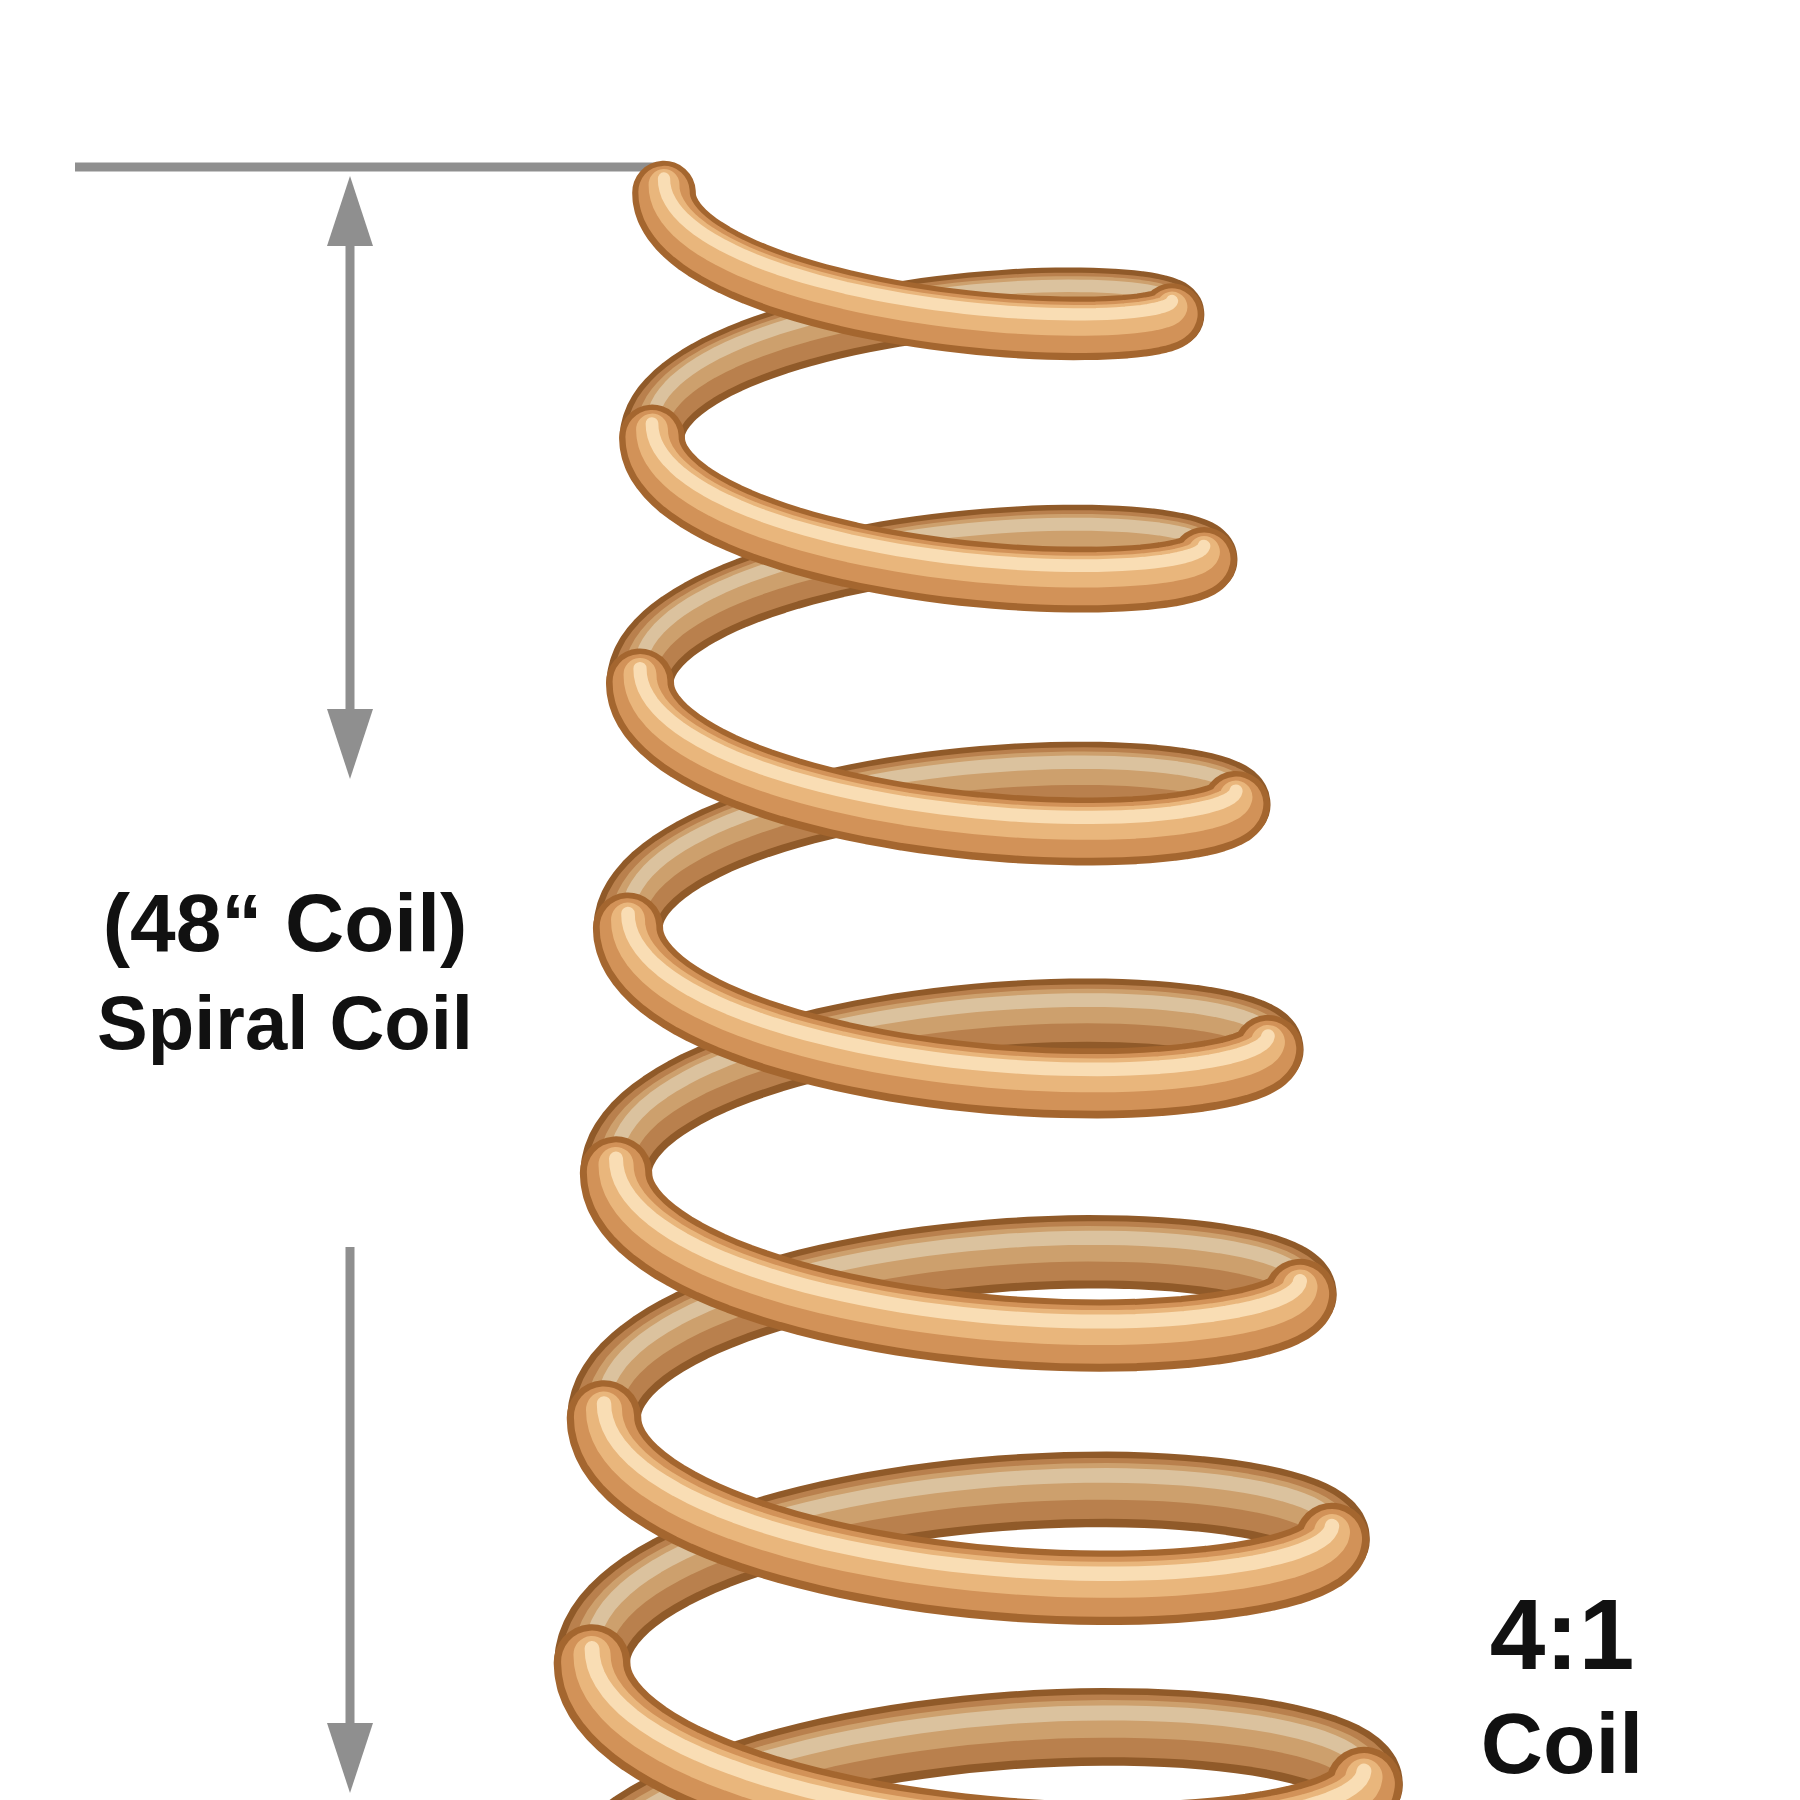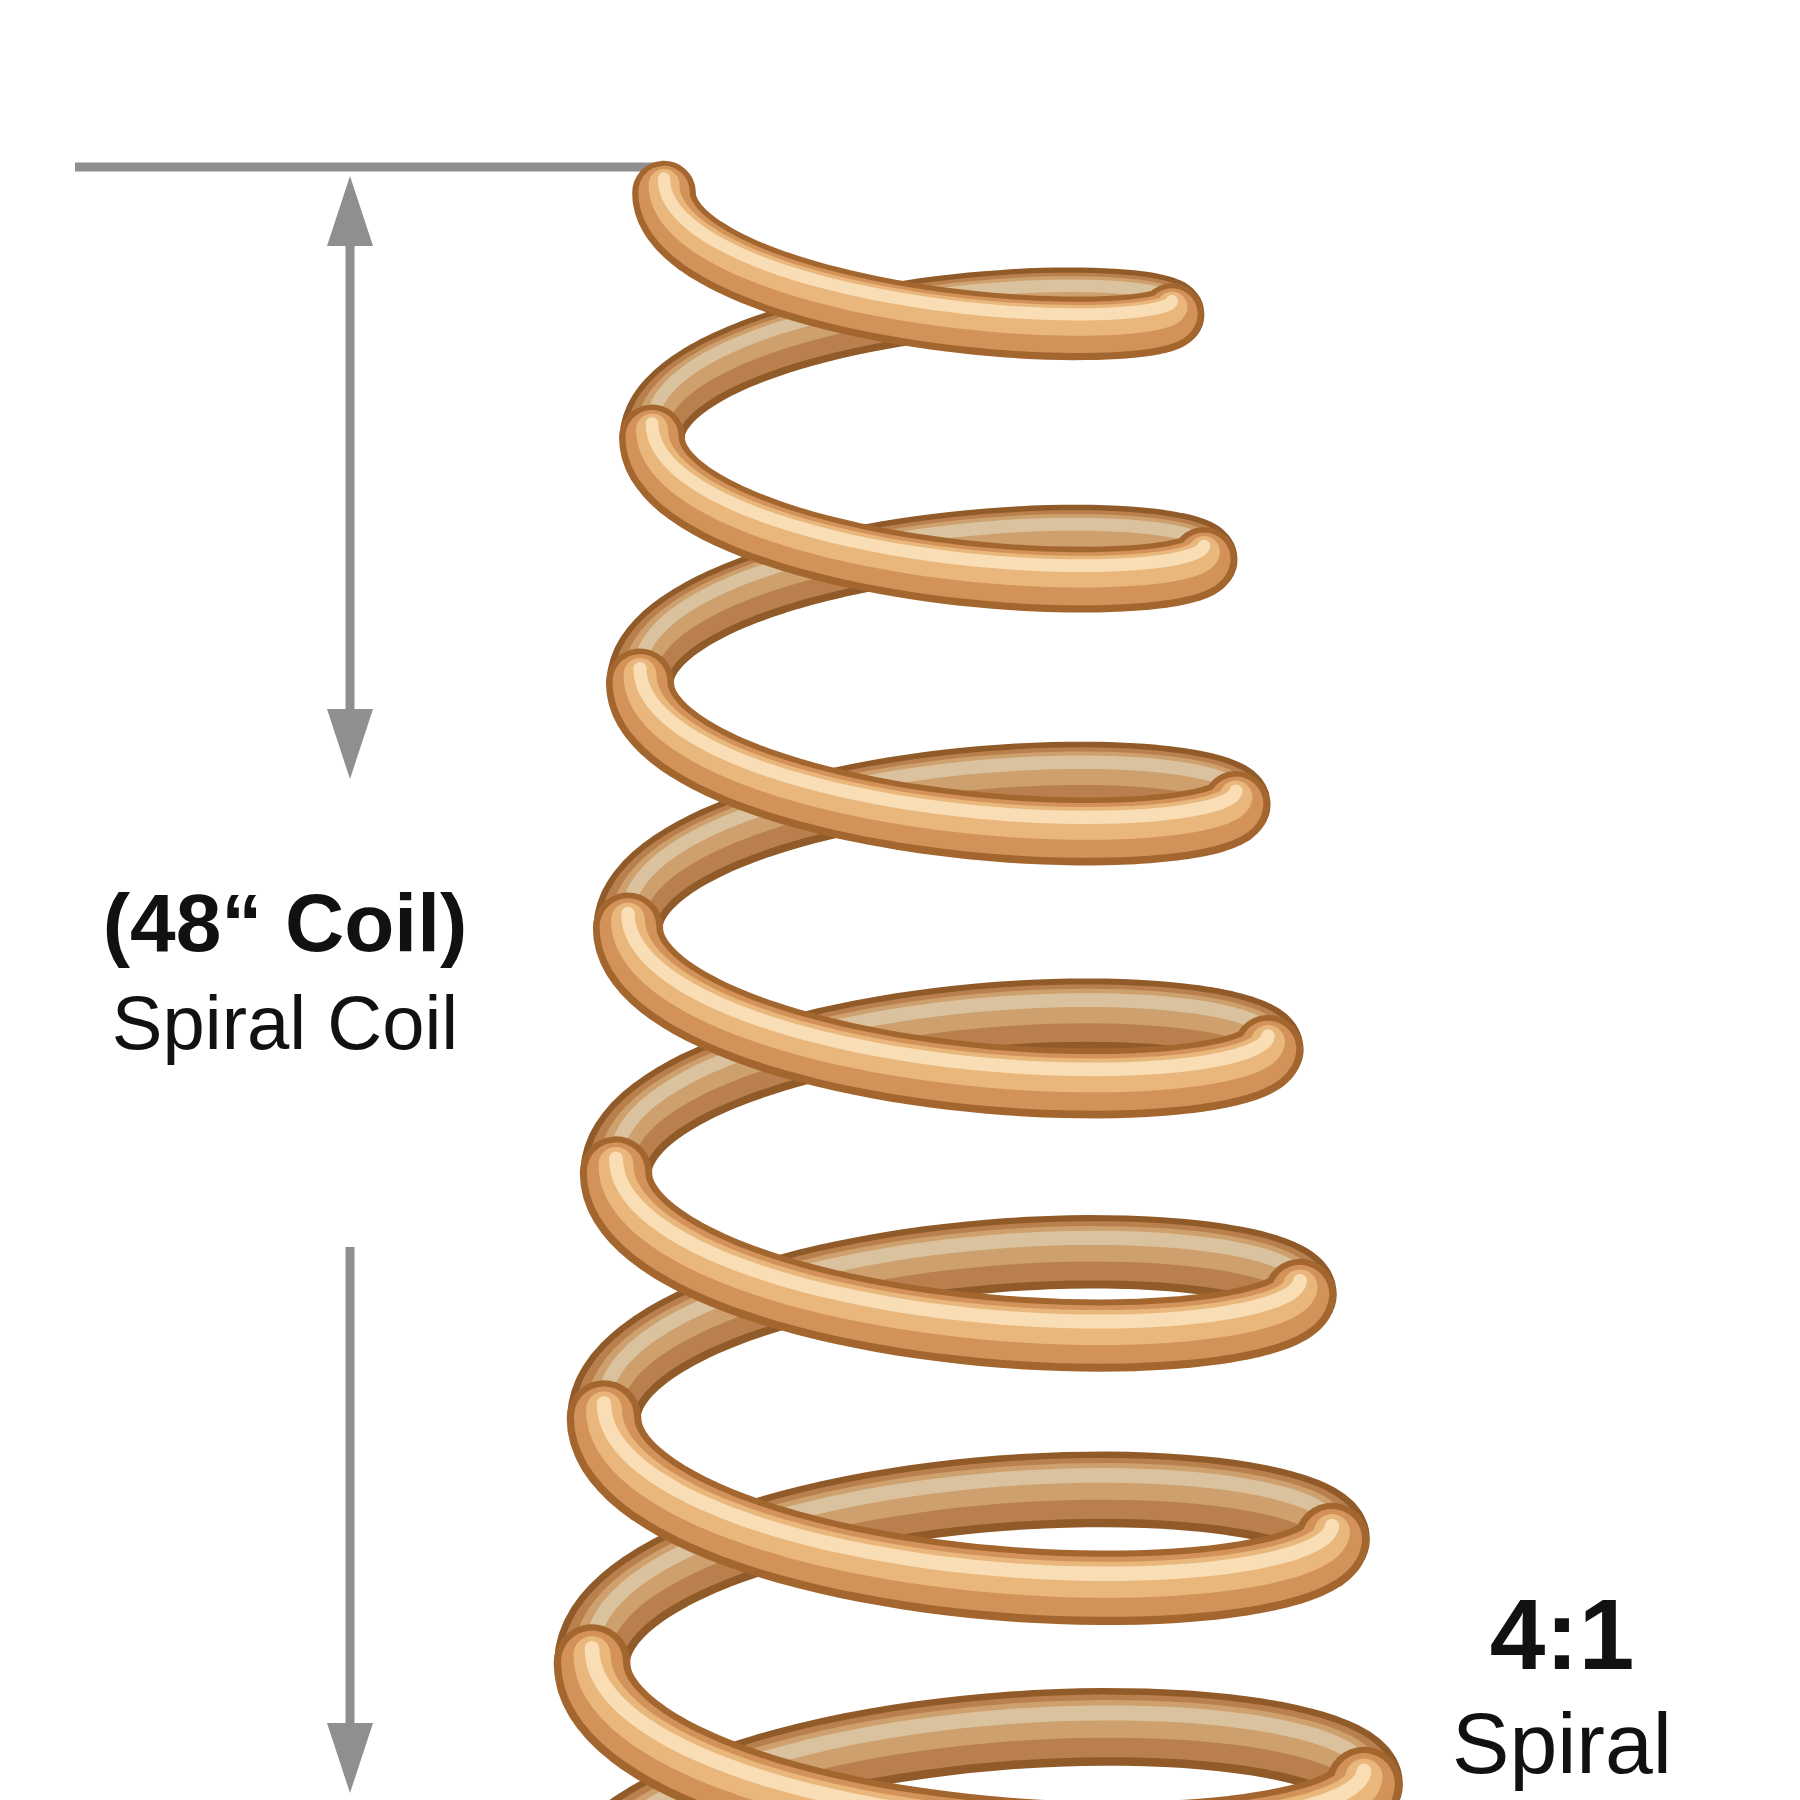--- a/index.html
+++ b/index.html
@@ -5,21 +5,21 @@
   html,body{margin:0;padding:0;background:#fff;}
   .stage{
     position:relative;width:1800px;height:1800px;overflow:hidden;
     font-family:"Liberation Sans", sans-serif;
   }
   .stage svg{position:absolute;left:0;top:0;}
   .label-block{position:absolute;text-align:center;color:#111;}
   .lb-left{left:50px;top:872px;width:470px;}
   .lb-right{left:1392px;top:1560px;width:340px;margin-top:17px;}
   .line-bold{font-weight:700;font-size:82px;line-height:1.25;white-space:nowrap;}
-  .line-reg{font-weight:400;font-size:76px;line-height:1.25;white-space:nowrap;}
+  .line-reg{font-weight:700;font-size:76px;line-height:1.25;white-space:nowrap;}
   .lb-right .line-bold{font-size:100px;line-height:1.15;}
   .lb-right .line-reg{font-size:86px;line-height:1.2;}
 </style>
 </head>
 <body>
 
 <div class="stage" style="background: rgb(255, 255, 255);">
 
   <svg id="scene" width="1800" height="1800" viewBox="0 0 1800 1800">
 
@@ -98,16 +98,16 @@
       </g>
   </svg>
 
   <div class="label-block lb-left" style="color: rgb(17, 17, 17);">
     <div class="line-bold">(48“ Coil)</div>
     <div class="line-reg">Spiral Coil</div>
   </div>
 
   <div class="label-block lb-right" style="color: rgb(17, 17, 17);">
     <div class="line-bold">4:1</div>
-    <div class="line-reg">Spiral</div>
+    <div class="line-reg">Coil</div>
   </div>
 
 </div>
 
 </body></html>

